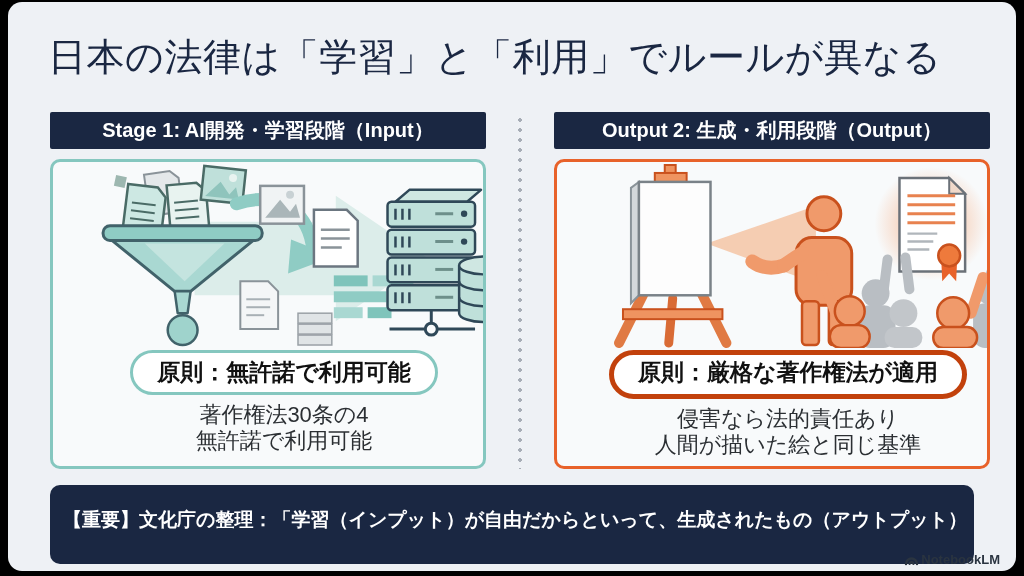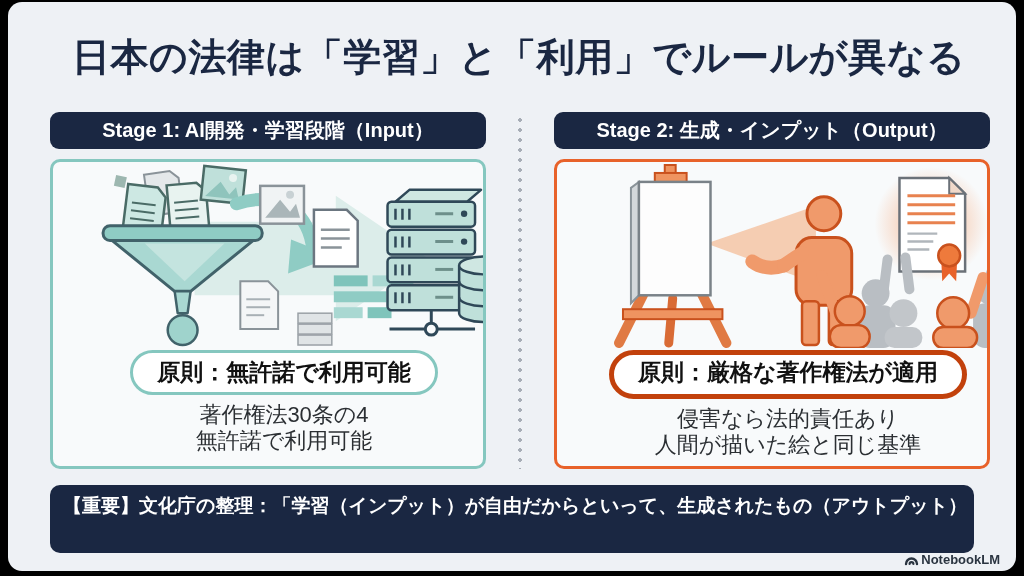--- a/index.html
+++ b/index.html
@@ -9,28 +9,28 @@
     position:relative;
     font-family:"Liberation Sans","DejaVu Sans",sans-serif;
     overflow:hidden;
   }
   .frame {
     position:absolute; left:8px; right:8px; top:2px; bottom:5px;
     background:#eef1f5; border-radius:14px; overflow:hidden;
   }
   .page-title {
     position:absolute; left:40px; top:30px;
-    font-size:38px; font-weight:bold; color:#1a2742;
-    letter-spacing:0.5px; white-space:nowrap;margin-left:24px;
+    font-size:38px; font-weight:normal; color:#1a2742;
+    letter-spacing:0.5px; white-space:nowrap;
   }
   .col { position:absolute; top:110px; width:436px; }
   .col-left  { left:42px; }
   .col-right { left:546px; }
   .stage-header {
-    height:37px; background:#1a2742; border-radius:9px;
+    height:37px; background:#1a2742; border-radius:2px;
     display:flex; align-items:center; justify-content:center;
     color:#fff; font-size:20px; font-weight:bold; white-space:nowrap;
   }
   .panel {
     margin-top:10px; height:310px; background:#f8fafb;
     border-radius:10px; position:relative; overflow:hidden;padding-left:32px;
   }
   .panel-teal   { border:3px solid #85c7bf; }
   .panel-orange { border:3px solid #e8622a; }
   .illustration { display:block; width:428px; height:184px; margin:2px auto 0; }
@@ -45,23 +45,23 @@
   .panel-details {
     margin-top:7px; text-align:center; font-size:22px; line-height:26px;
     color:#2b2f33; white-space:nowrap;
   }
   .divider {
     position:absolute; left:510px; top:113px; width:4px; height:354px;
     background-image:radial-gradient(circle, #a7adb6 1.7px, transparent 2px);
     background-size:4px 10px; background-repeat:repeat-y;
   }
   .footer-banner {
-    position:absolute; left:42px; right:42px; top:483px; height:68px;
+    position:absolute; left:42px; right:42px; top:483px; height:79px;
     background:#1a2742; border-radius:10px; color:#fff;
-    padding:9px 13px; font-size:19px; font-weight:bold; line-height:24px;
+    padding:23px 13px; font-size:19px; font-weight:bold; line-height:24px;
   }
   .footer-banner div { white-space:nowrap; }
   .branding {
     position:absolute; right:16px; bottom:4px;
     display:flex; align-items:center; gap:2px;
     font-size:13px; font-weight:bold; color:#2a3440;
   }
 </style>
 </head>
 <body>
@@ -192,21 +192,21 @@
       <div class="panel-details">
         <div>著作権法30条の4</div>
         <div>無許諾で利用可能</div>
       </div>
     </div>
   </div>
 
   <div class="divider"></div>
 
   <div class="col col-right">
-    <div class="stage-header">Stage 2: 生成・インプット（Output）</div>
+    <div class="stage-header">Output 2: 生成・利用段階（Output）</div>
     <div class="panel panel-orange">
       <svg class="illustration" viewBox="0 0 430 185">
         <defs>
           <radialGradient id="certGlow" cx="50%" cy="50%" r="50%">
             <stop offset="0%" stop-color="#f08b4f" stop-opacity="0.85"></stop>
             <stop offset="55%" stop-color="#f5b189" stop-opacity="0.45"></stop>
             <stop offset="100%" stop-color="#f5b189" stop-opacity="0"></stop>
           </radialGradient>
         </defs>
 

